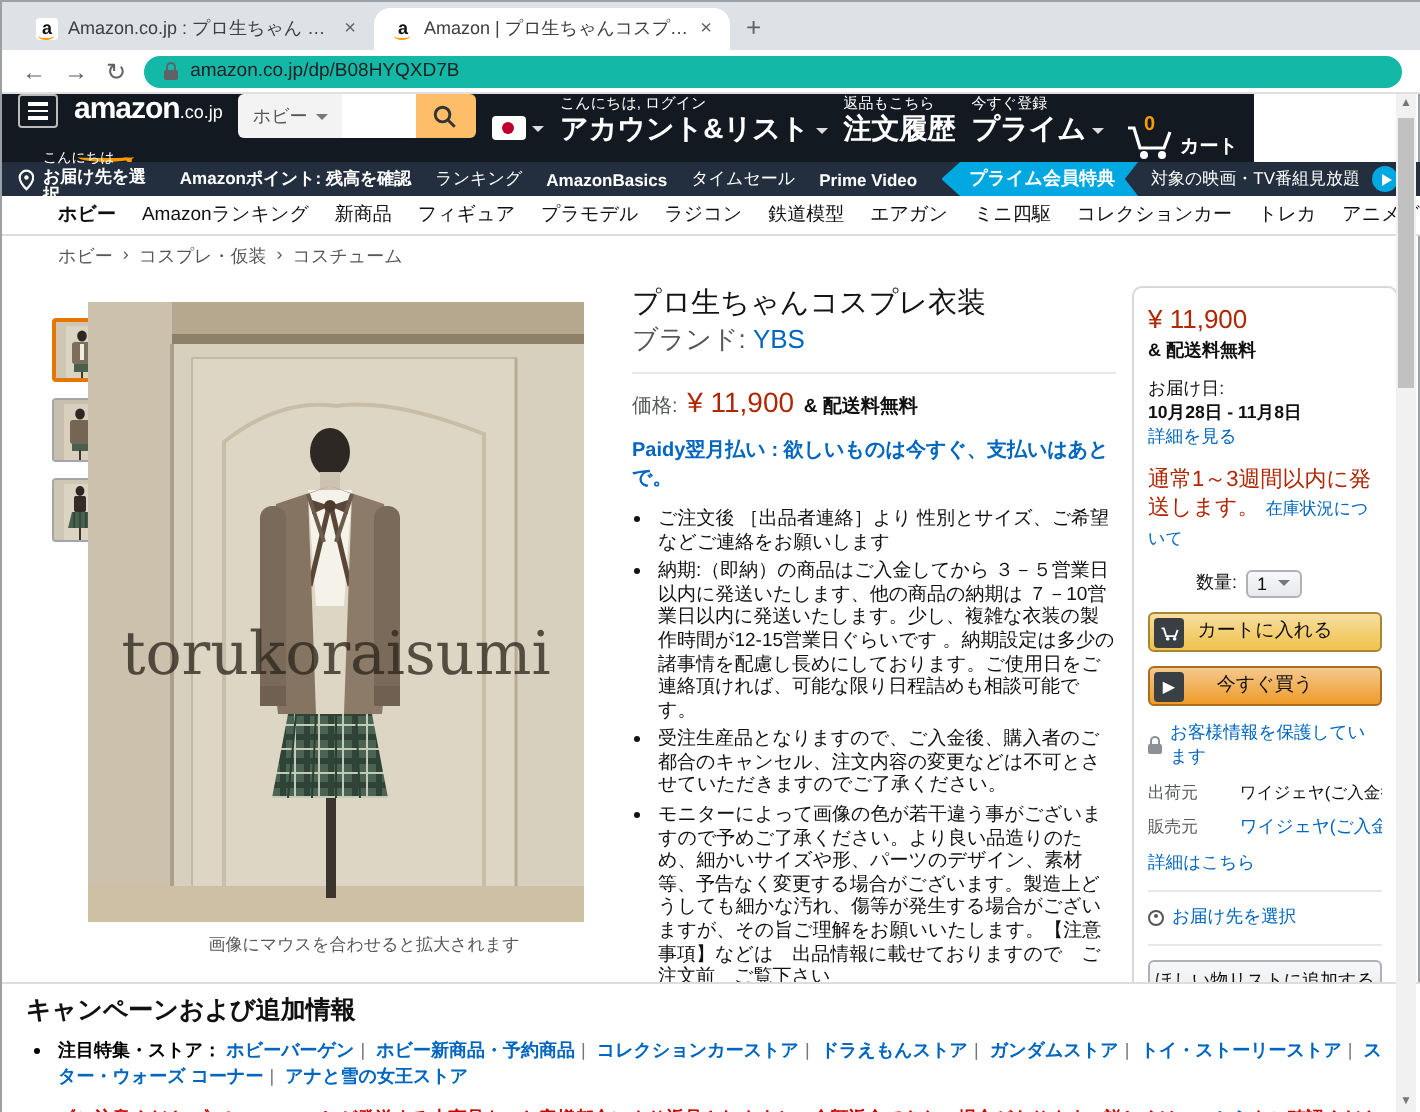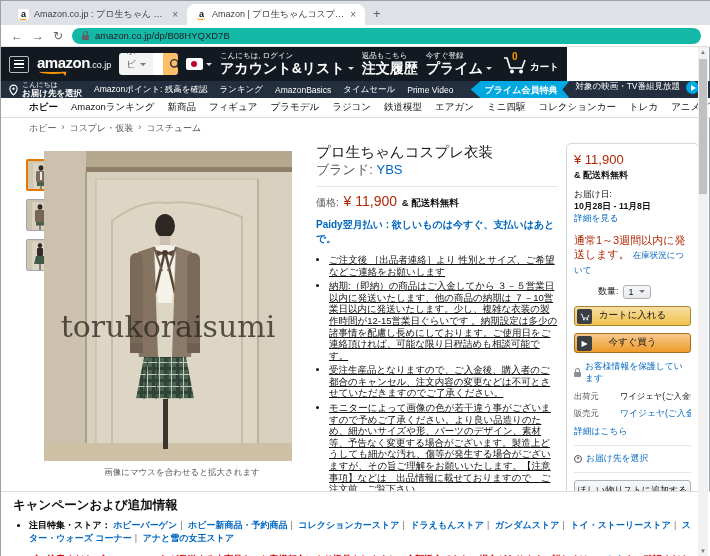--- a/index.html
+++ b/index.html
@@ -23,22 +23,22 @@
   .addrbar{position:absolute;left:0;top:24px;width:710px;height:22px;background:#fff;
     display:flex;align-items:center;gap:9px;padding:0 10px;border-bottom:1px solid #e0e0e0;}
   .navbtn{color:#5f6368;font-size:12px;line-height:1;}
   .urlpill{flex:1;height:16px;background:#14b8a6;border-radius:8px;display:flex;
     align-items:center;gap:6px;padding:0 10px;font-size:9.5px;color:#202124;}
   .locki{width:7px;height:5px;background:#5f6368;border-radius:1px;position:relative;margin-top:3px;}
   .locki::before{content:"";position:absolute;left:1px;top:-4px;width:3px;height:4px;
     border:1px solid #5f6368;border-bottom:none;border-radius:3px 3px 0 0;}
 
   
-  .amzheader{position:absolute;left:0;top:46px;width:566px;height:34px;background:#131921;
-    display:flex;align-items:center;gap:8px;padding:0 8px;}
+  .amzheader{position:absolute;left:0;top:46px;width:626px;height:34px;background:#131921;
+    display:flex;gap:8px;padding:0 8px;}
   .burger{width:20px;height:17px;border:1px solid #bbb;border-radius:2px;display:flex;
     align-items:center;justify-content:center;flex:0 0 auto;}
   .bars{width:10px;height:1.5px;background:#fff;position:relative;}
   .bars::before,.bars::after{content:"";position:absolute;left:0;width:10px;height:1.5px;background:#fff;}
   .bars::before{top:-3.5px;}.bars::after{top:3.5px;}
   .amzlogo{color:#fff;font-weight:bold;font-size:15px;letter-spacing:-.5px;position:relative;
     line-height:1;flex:0 0 auto;padding-bottom:4px;}
   .amzlogo .co{font-size:9px;font-weight:normal;letter-spacing:0;}
   .smile{position:absolute;left:2px;bottom:0;width:28px;height:5px;
     border-bottom:2px solid #ff9900;border-radius:0 0 70% 70%;}
@@ -62,22 +62,22 @@
   .cartcount{position:absolute;top:-2px;left:10px;color:#f90;font-weight:bold;font-size:10px;}
   .cartlabel{font-size:9.5px;font-weight:bold;padding-bottom:1px;}
 
   
   .subnav{position:absolute;left:0;top:80px;width:710px;height:17px;background:#232f3e;
     display:flex;align-items:center;gap:12px;color:#fff;padding:0 8px;}
   .deliver{display:flex;align-items:center;gap:4px;}
   .deliver .t1{font-size:7px;display:block;line-height:1.1;}
   .deliver .t2{font-size:8.5px;font-weight:bold;display:block;line-height:1.1;}
   .sublink{font-size:8.5px;white-space:nowrap;}
-  .sublink.b{font-weight:normal;}
-  .primebanner{margin-left:auto;display:flex;gap:6px;height:17px;padding-right:4px;}
+  .sublink.b{font-weight:bold;}
+  .primebanner{margin-left:auto;display:flex;align-items:center;gap:6px;height:17px;padding-right:4px;}
   .ribbon{background:#00a8e1;color:#fff;font-weight:bold;font-size:9px;padding:2.5px 12px 2.5px 14px;
     clip-path:polygon(0 50%,10px 0,100% 0,calc(100% - 7px) 50%,100% 100%,10px 100%);white-space:nowrap;}
   .primetext{font-size:8.5px;white-space:nowrap;}
   .playbtn{width:13px;height:13px;border-radius:50%;background:#00a8e1;position:relative;flex:0 0 auto;}
   .playbtn::after{content:"";position:absolute;left:5px;top:3.5px;border:3px solid transparent;
     border-left:5px solid #fff;}
 
   
   .hobbynav{position:absolute;left:0;top:97px;width:710px;height:20px;background:#fff;
     border-bottom:1px solid #ddd;display:flex;align-items:center;gap:13px;padding:0 0 0 28px;
@@ -102,21 +102,21 @@
   .ptitle{font-size:14.5px;line-height:1.25;color:#141414;}
   .brandrow{font-size:13px;margin-top:0;}
   .brandrow .lbl{color:#565959;}
   .bluelink{color:#0066c0;text-decoration:none;}
   .mdivider{border:none;border-top:1px solid #e7e7e7;margin:7px 0 6px;}
   .pricerow{font-size:10px;color:#565959;}
   .price{color:#B12704;font-size:14px;margin:0 2px;}
   .shipfree{color:#111;font-weight:bold;font-size:9.5px;}
   .paidy{color:#0066c0;font-weight:bold;font-size:10px;margin-top:8px;}
   .bullets{margin:8px 0 0;padding-left:13px;font-size:9.5px;line-height:1.22;}
-  .bullets li{margin-bottom:3px;text-decoration:underline;}
+  .bullets li{margin-bottom:3px;}
 
   
   .buycol{position:absolute;left:565px;top:2px;width:133px;font-size:9px;color:#111;}
   .buybox{border:1px solid #d5d9d9;border-radius:5px;padding:8px 7px;width:133px;}
   .bbprice{color:#B12704;font-size:13px;}
   .bbship{font-weight:bold;font-size:9px;margin-top:2px;}
   .bbdel{margin-top:7px;font-size:8.8px;}
   .bbdel b{white-space:nowrap;}
   .bblink{color:#0066c0;text-decoration:none;font-size:8.8px;}
   .stock{color:#B12704;font-size:11px;margin-top:8px;line-height:1.3;}

